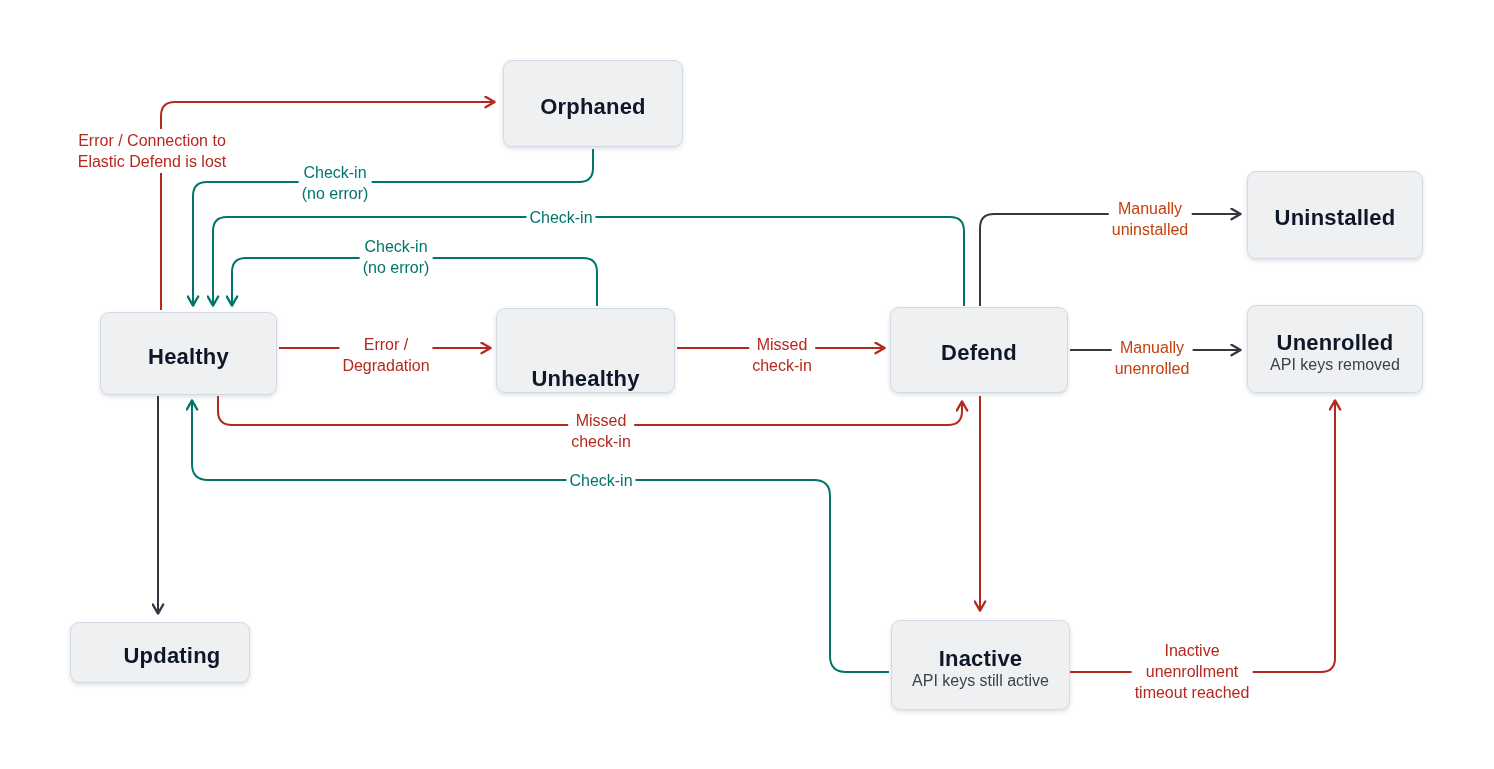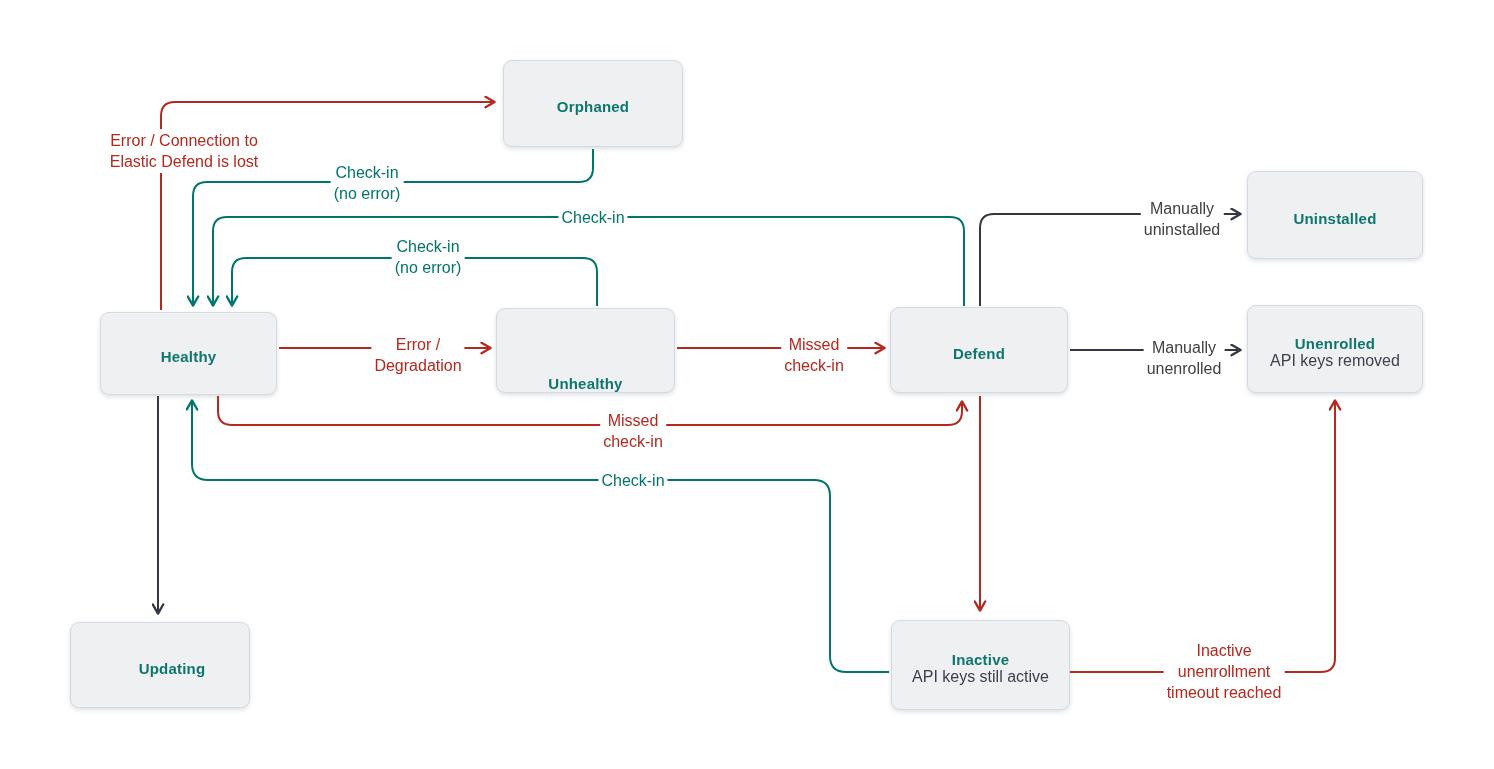--- a/index.html
+++ b/index.html
@@ -3,28 +3,28 @@
 <meta charset="utf-8">
 <style>
   html,body{margin:0;padding:0;background:#ffffff;}
   body{width:1494px;height:769px;position:relative;overflow:hidden;
        font-family:"Liberation Sans", sans-serif;}
   .stage{position:absolute;inset:0;width:1494px;height:769px;}
   svg.edges{position:absolute;left:0;top:0;z-index:1;}
   .node{position:absolute;z-index:3;display:flex;flex-direction:column;align-items:center;
         justify-content:center;background:#eef0f2;border:1px solid #d3dae6;border-radius:9px;
         box-shadow:0 2px 4px rgba(104,112,125,0.22);box-sizing:border-box;}
-  .node .title{font-size:15px;font-weight:700;color:#0f766e;letter-spacing:.2px;margin-top:6px;}
+  .node .title{font-size:22px;font-weight:700;color:#0f172a;letter-spacing:.2px;margin-top:6px;}
   .node .sub{font-size:16px;font-weight:400;color:#3c414d;}
   .edge-label{position:absolute;z-index:2;transform:translate(-50%,-50%);
         background:#ffffff;padding:1px 3px;text-align:center;font-size:16px;
-        line-height:21px;white-space:pre-line;margin-left:32px;}
+        line-height:21px;white-space:pre-line;}
   .lbl-error{color:#b5281e;}
   .lbl-success{color:#00756b;}
-  .lbl-neutral{color:#404040;}
+  .lbl-neutral{color:#c2410c;}
 </style>
 </head>
 <body>
 
 <div class="stage">
 
   <svg class="edges" width="1494" height="769" viewBox="0 0 1494 769" fill="none">
     <defs>
       <marker id="ah-red" viewBox="0 0 10 10" refX="6" refY="5" markerWidth="6.5" markerHeight="6.5" orient="auto">
         <path d="M1,1 L8,5 L1,9" fill="none" stroke="#b5281e" stroke-width="1.8" stroke-linecap="round" stroke-linejoin="round"></path>
@@ -98,21 +98,21 @@
   <div class="node" style="left:496px;top:308px;width:179px;height:85px;justify-content:flex-end;">
     <span class="title">Unhealthy</span>
   </div>
   <div class="node" style="left:890px;top:307px;width:178px;height:86px;">
     <span class="title">Defend</span>
   </div>
   <div class="node" style="left:1247px;top:305px;width:176px;height:88px;">
     <span class="title">Unenrolled</span>
     <span class="sub">API keys removed</span>
   </div>
-  <div class="node" style="left:70px;top:622px;width:180px;height:86px;padding-left:24px;">
+  <div class="node" style="left:70px;top:622px;width:180px;height:61px;padding-left:24px;">
     <span class="title">Updating</span>
   </div>
   <div class="node" style="left:891px;top:620px;width:179px;height:90px;">
     <span class="title">Inactive</span>
     <span class="sub">API keys still active</span>
   </div>
 
 </div>
 
 </body></html>

